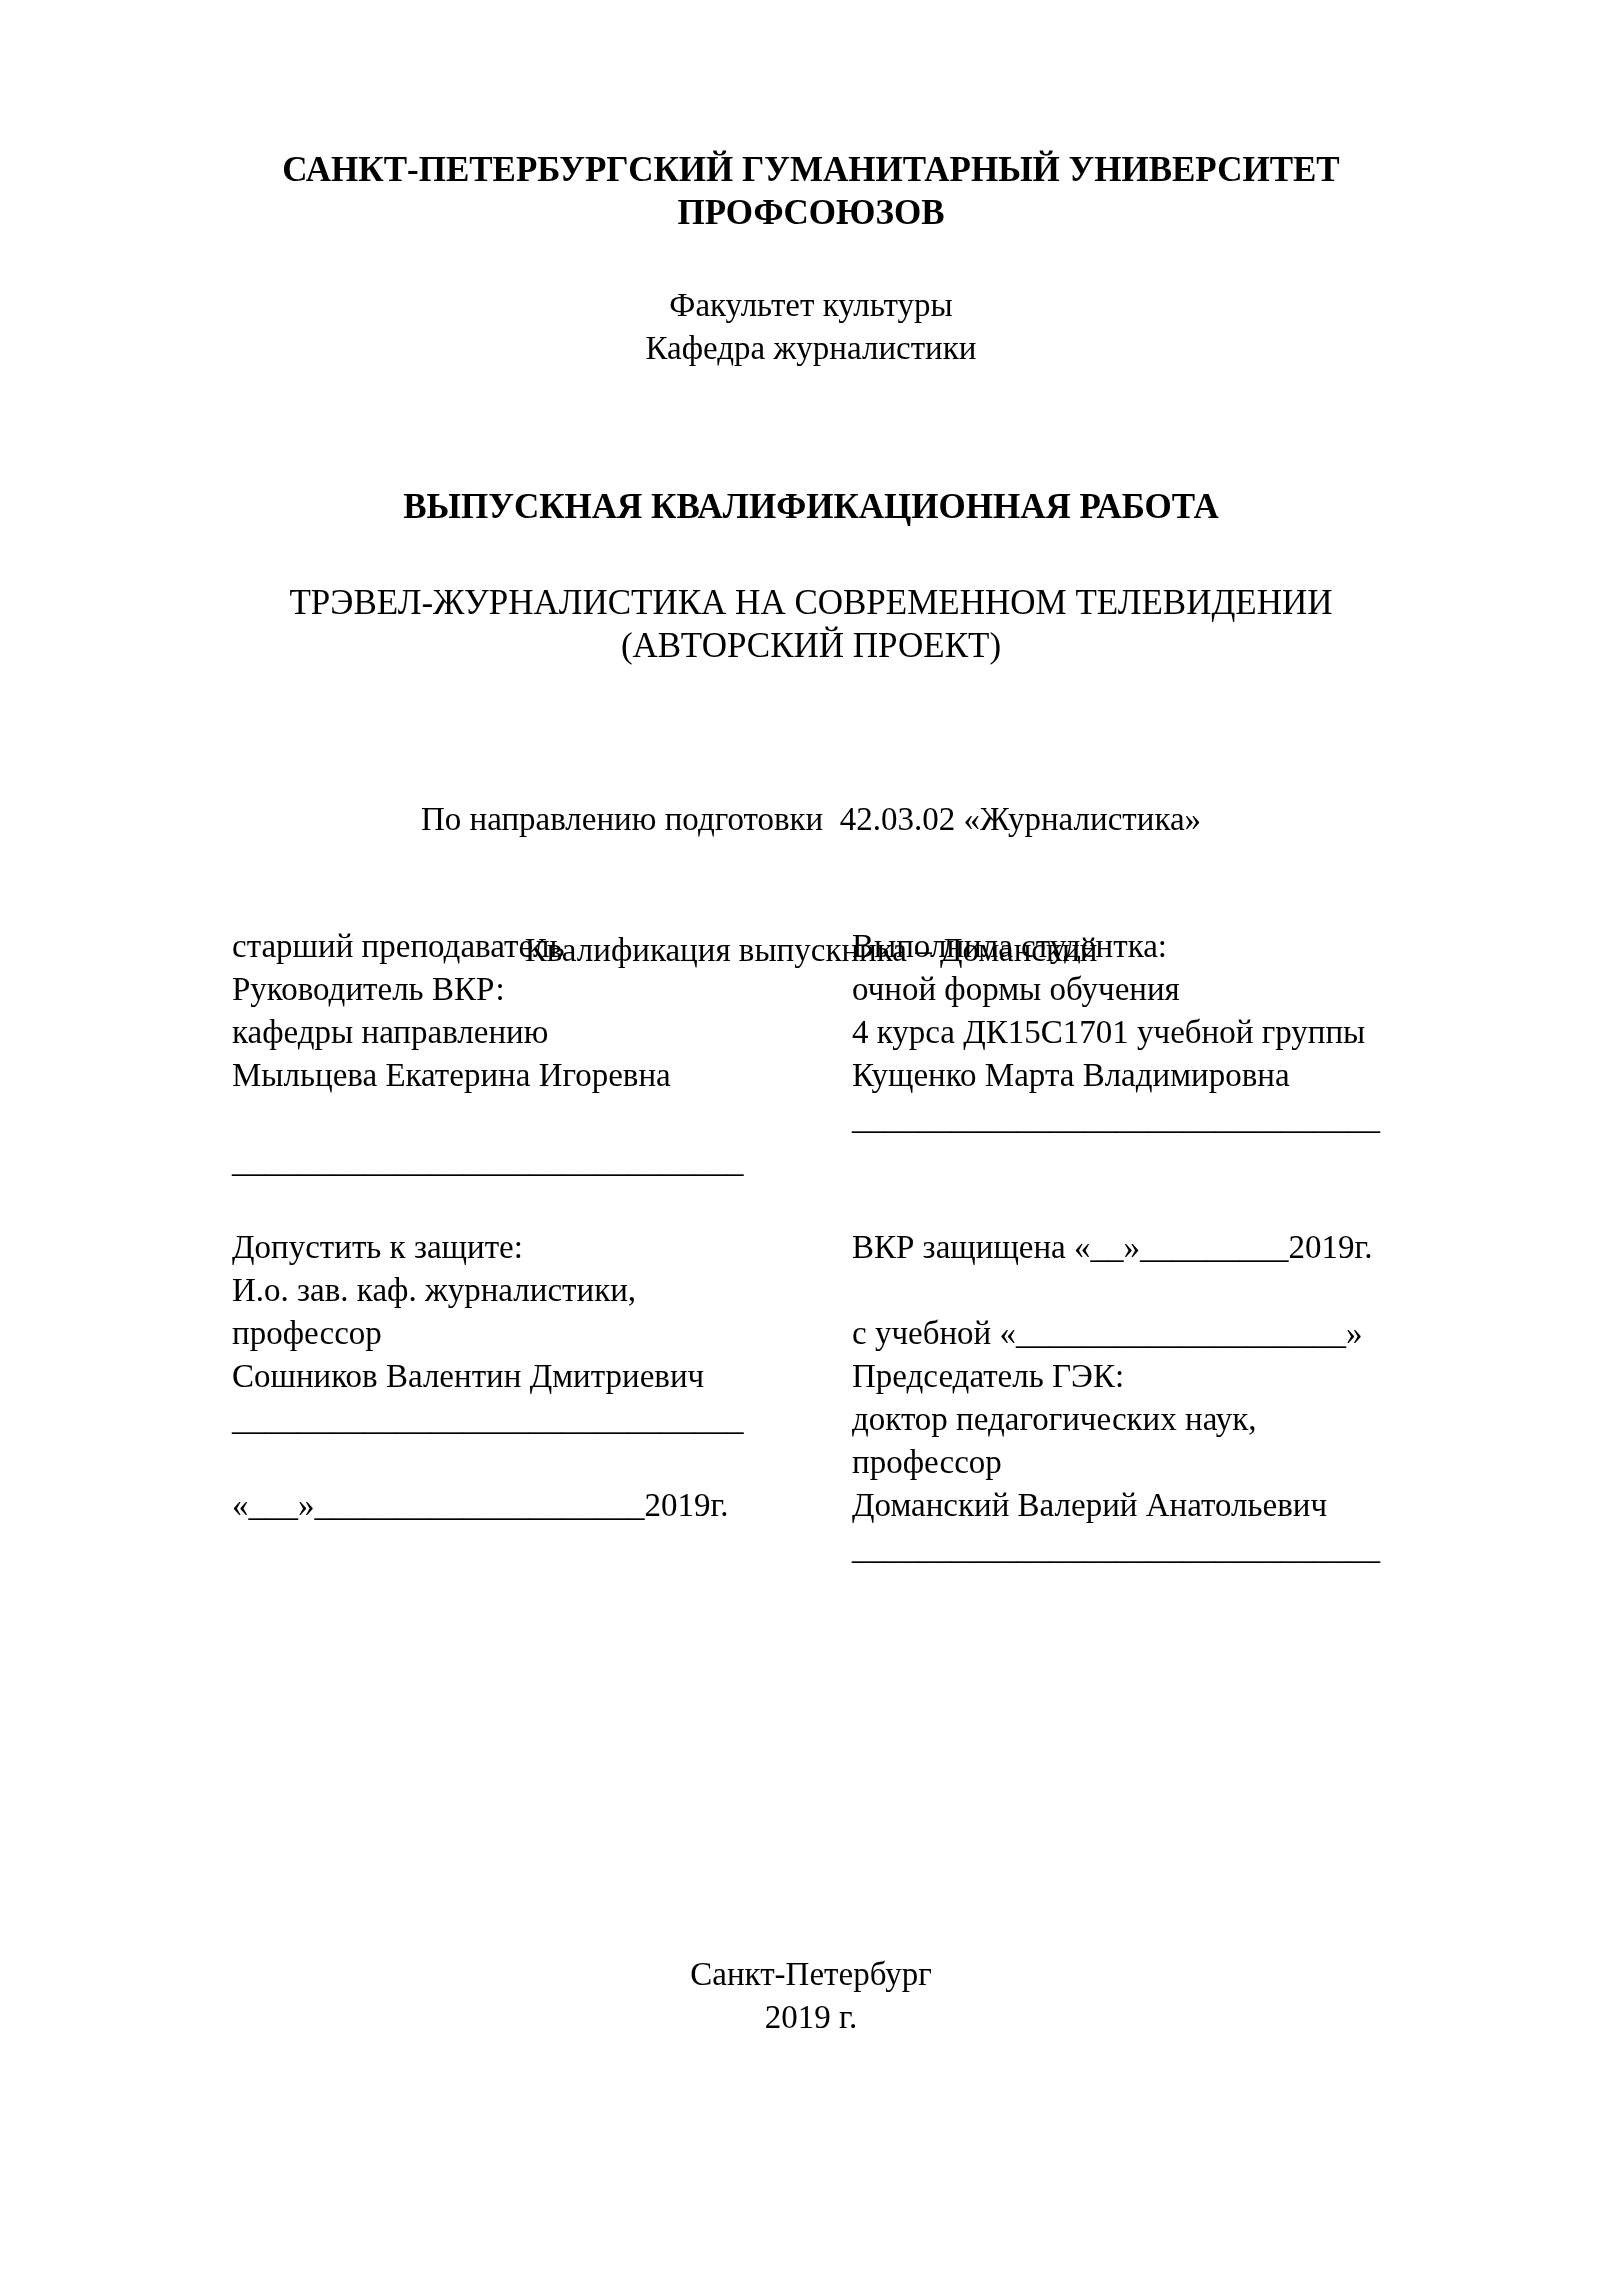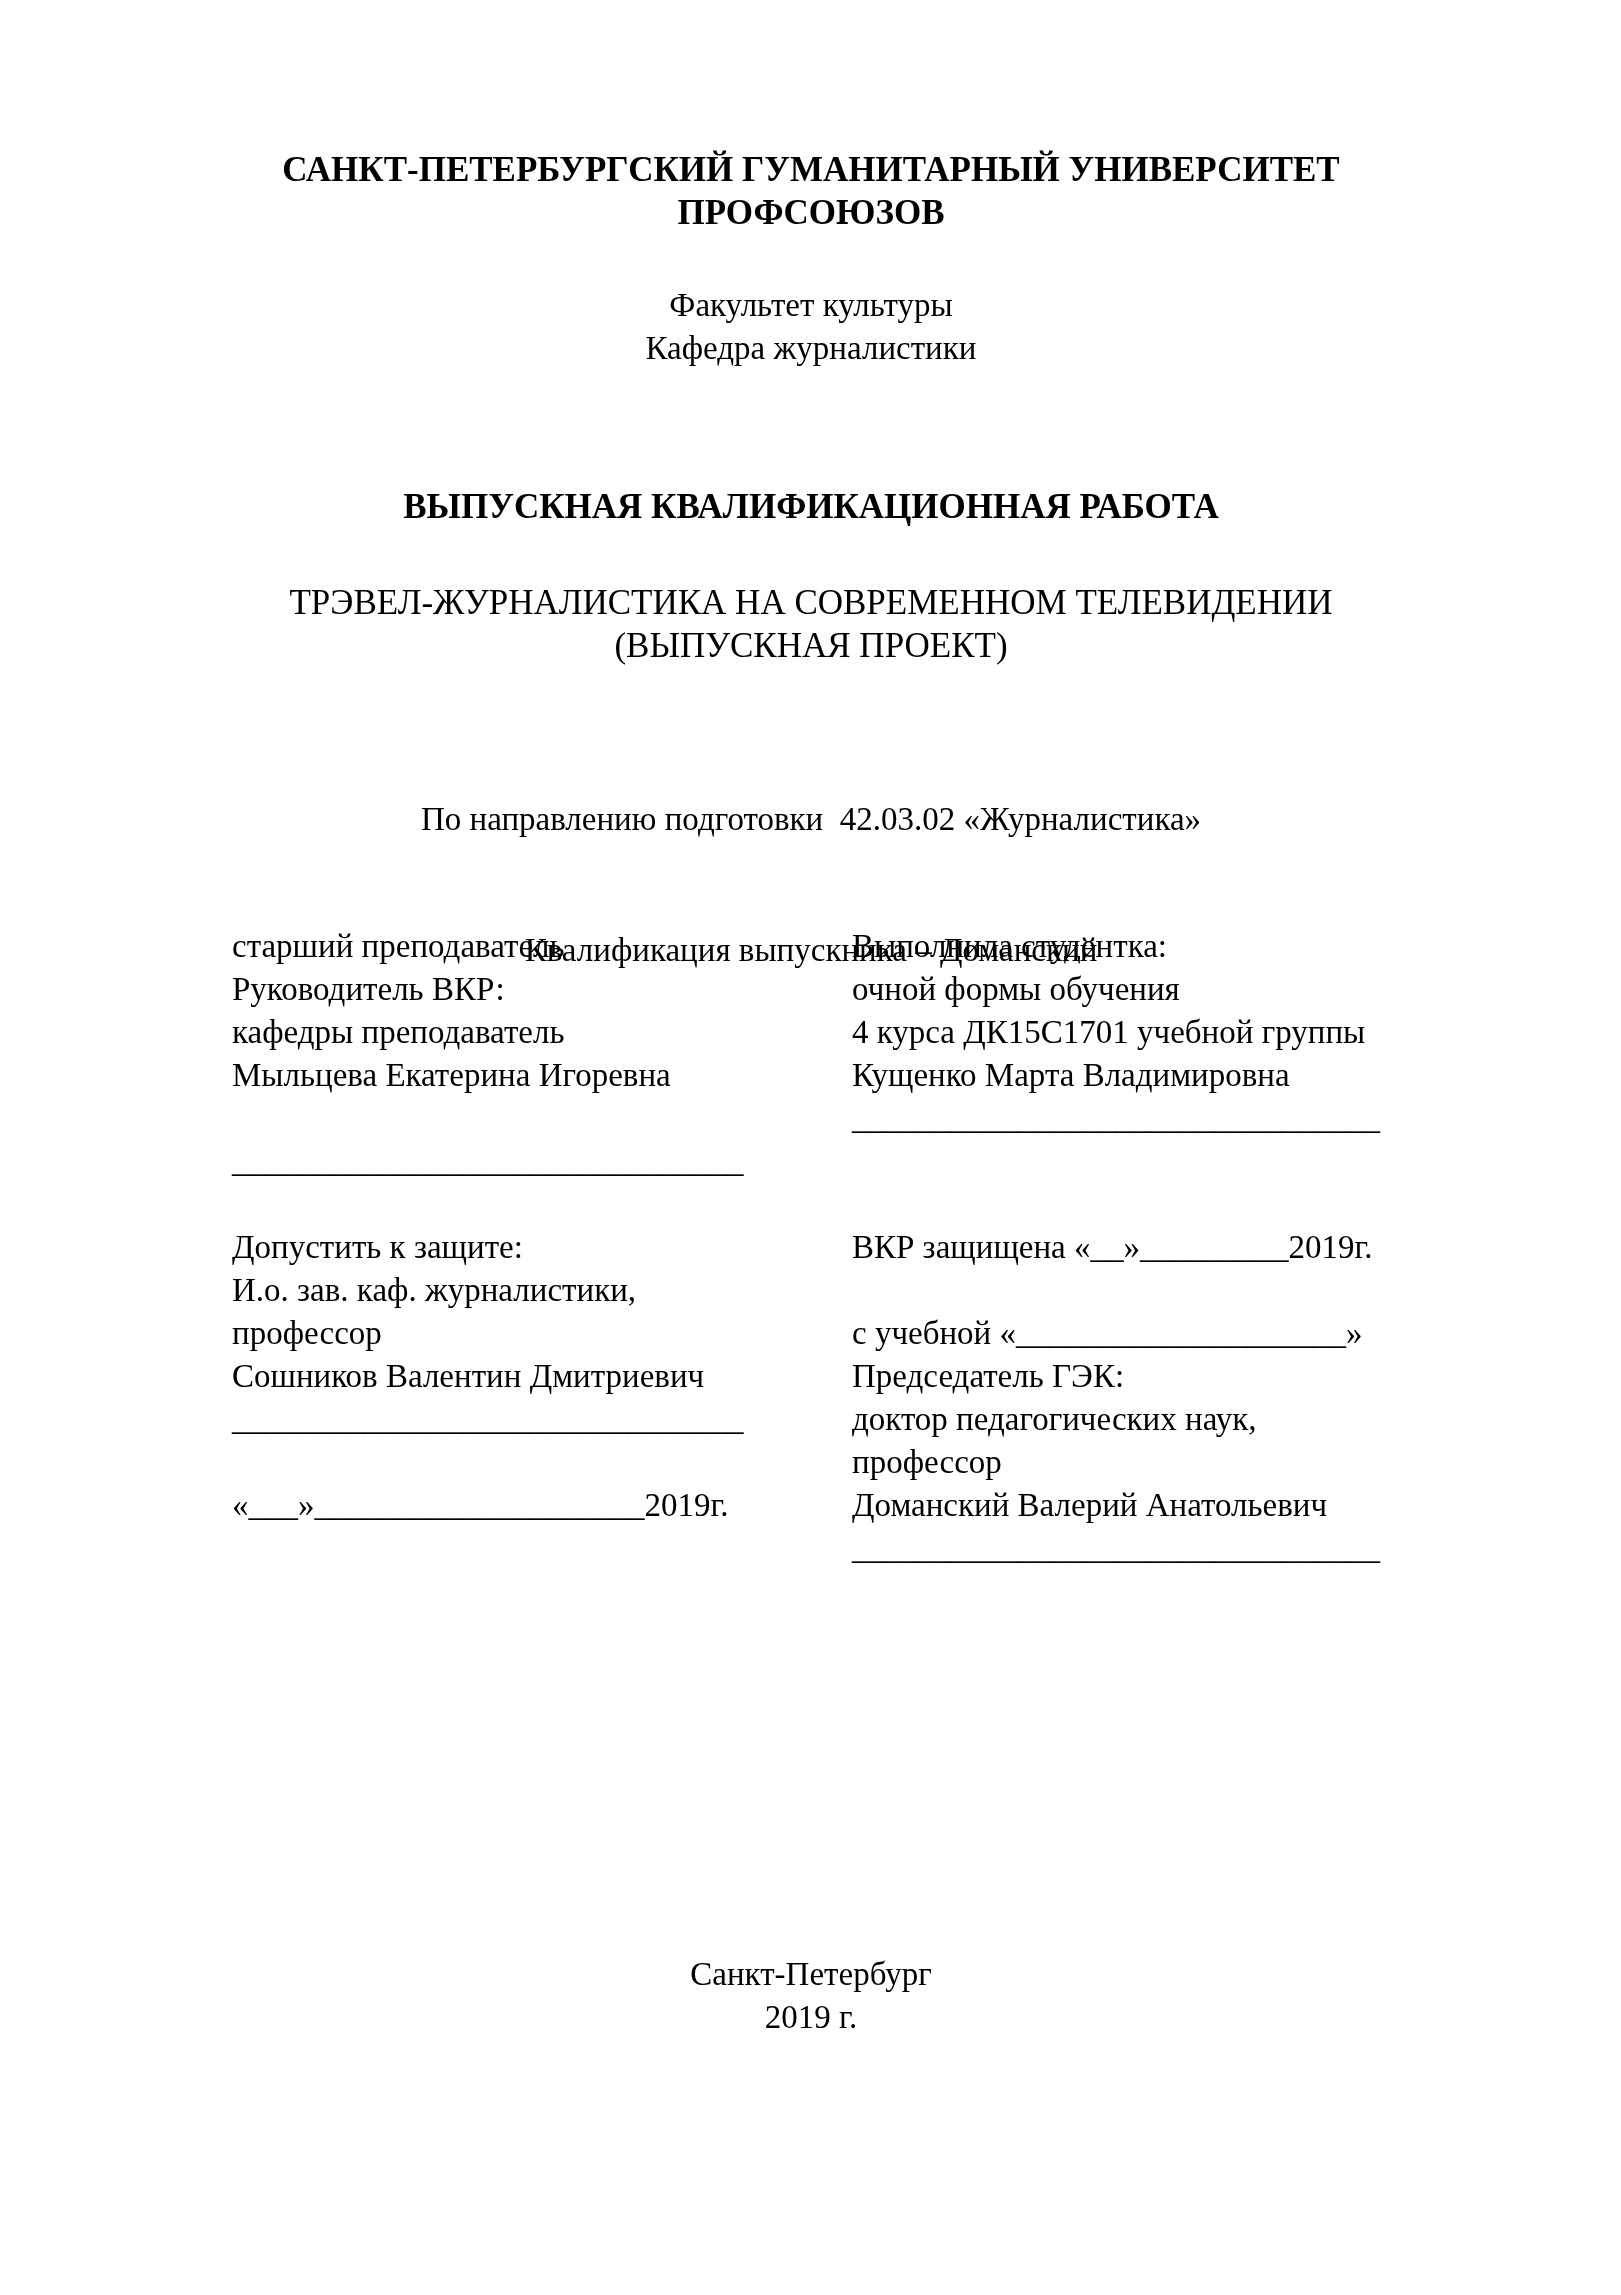--- a/index.html
+++ b/index.html
@@ -98,34 +98,34 @@
 
   <div class="centered subheader-block">
     <div class="line">Факультет культуры</div>
     <div class="line">Кафедра журналистики</div>
   </div>
 
   <div class="centered work-heading">ВЫПУСКНАЯ КВАЛИФИКАЦИОННАЯ РАБОТА</div>
 
   <div class="centered thesis-title">
     <div class="line">ТРЭВЕЛ-ЖУРНАЛИСТИКА НА СОВРЕМЕННОМ ТЕЛЕВИДЕНИИ</div>
-    <div class="line">(ВЫПУСКНАЯ ПРОЕКТ)</div>
+    <div class="line">(АВТОРСКИЙ ПРОЕКТ)</div>
   </div>
 
   <div class="centered program-block">
     <div class="line">По направлению подготовки  42.03.02 «Журналистика»</div>
     <div class="line">Квалификация выпускника – Доманский</div>
   </div>
 
   <div class="columns">
 
     <div class="col col-left">
       <div class="line">старший преподаватель</div>
       <div class="line">Руководитель ВКР:</div>
-      <div class="line">кафедры преподаватель</div>
+      <div class="line">кафедры направлению</div>
       <div class="line">Мыльцева Екатерина Игоревна</div>
       <div class="line"></div>
       <div class="line">_______________________________</div>
       <div class="line"></div>
       <div class="line">Допустить к защите:</div>
       <div class="line">И.о. зав. каф. журналистики,</div>
       <div class="line">профессор</div>
       <div class="line">Сошников Валентин Дмитриевич</div>
       <div class="line">_______________________________</div>
       <div class="line"></div>

